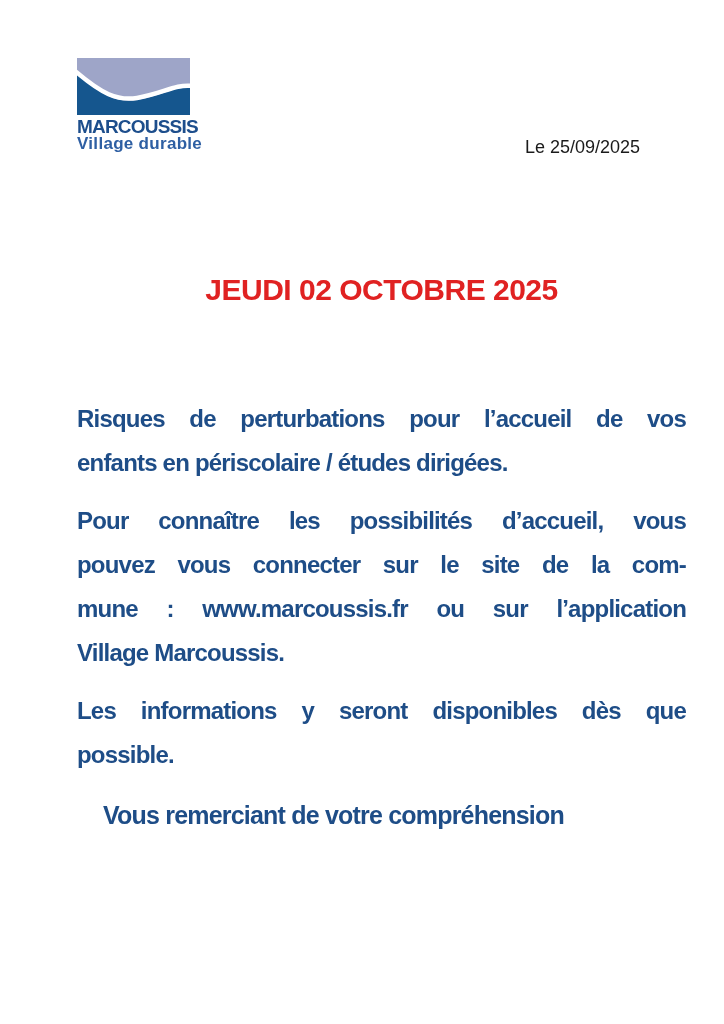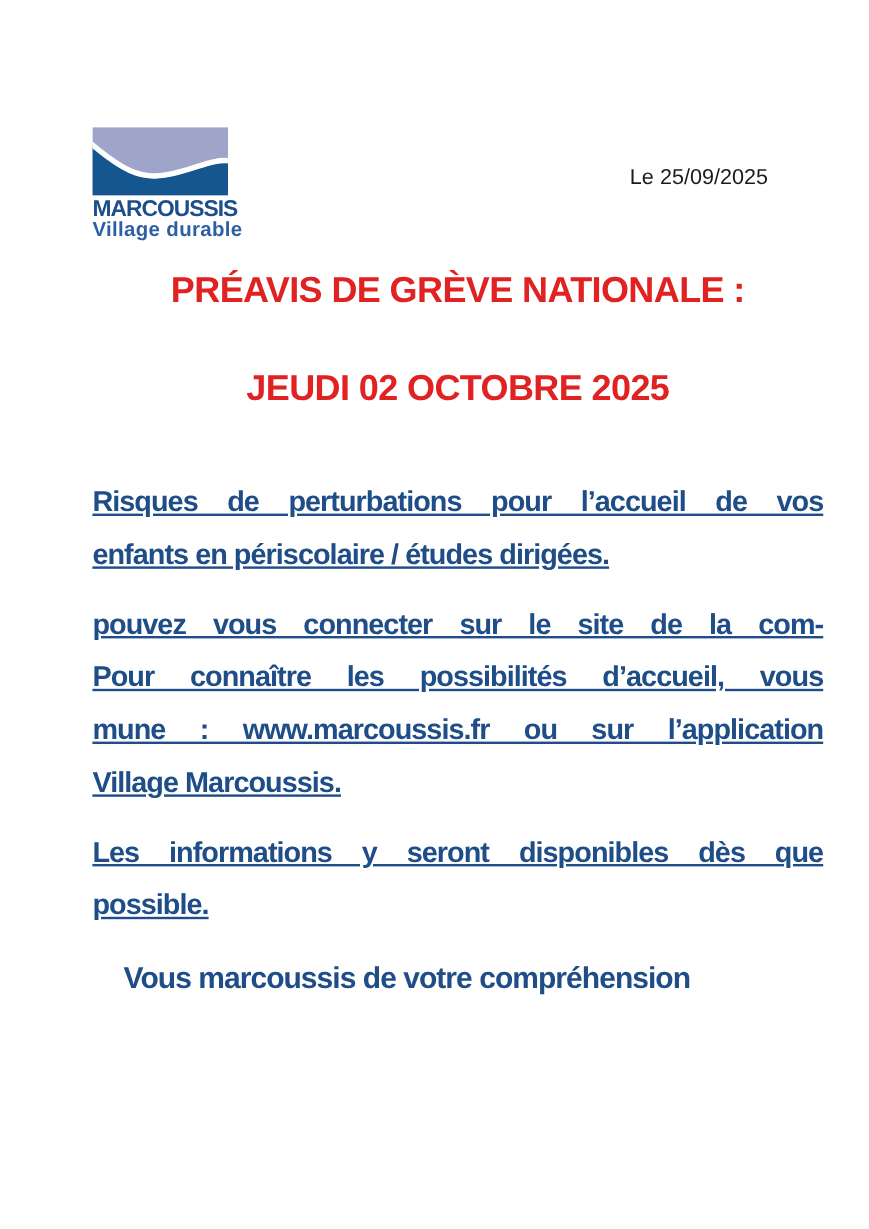--- a/index.html
+++ b/index.html
@@ -16,21 +16,21 @@
   html,body{margin:0;padding:0;background:#ffffff;}
   .page{
     position:relative;
     width:724px;height:1024px;
     background:var(--page-bg);
     font-family:"Liberation Sans",sans-serif;
     overflow:hidden;
   }
 
   
-  .logo{position:absolute;left:77px;top:58px;width:113px;text-align:center;margin-top:48px;}
+  .logo{position:absolute;left:77px;top:58px;width:113px;text-align:center;}
   .logo svg{display:block;width:113px;height:57px;}
   .logo-rect{fill:var(--logo-lavender);}
   .logo-sea{fill:var(--logo-navy);}
   .logo-wave-line{stroke:#ffffff;stroke-width:4.5;fill:none;}
   .logo-name{
     margin-top:1px;
     font-weight:bold;font-size:19px;line-height:21px;
     letter-spacing:-0.8px;white-space:nowrap;
     color:var(--logo-name-blue);
   }
@@ -54,21 +54,21 @@
   }
   .title-line{font-size:30px;line-height:34px;letter-spacing:-0.5px;white-space:nowrap;}
   .title-line-2{margin-top:47px;}
 
   
   .body-block{
     position:absolute;left:77px;top:397px;width:609px;
     color:var(--body-blue);font-weight:bold;
     font-size:24px;letter-spacing:-0.8px;
   }
-  .bline{height:44px;line-height:44px;text-decoration:underline;}
+  .bline{height:44px;line-height:44px;}
   .jl{text-align:justify;text-align-last:justify;}
   .para-2{margin-top:14px;}
   .para-3{margin-top:14px;}
   .closing{
     margin-top:16px;padding-left:26px;
     font-size:25px;line-height:44px;letter-spacing:-0.8px;
     white-space:nowrap;
   }
 </style>
 </head>
@@ -82,39 +82,38 @@
       <path class="logo-sea" d="M 0 15 C 25 38 40 45 60 42 C 85 38 98 28 113 30 L 113 57 L 0 57 Z"></path>
       <path class="logo-wave-line" d="M -2 13 C 25 36 40 43 60 40 C 85 36 98 26 115 28"></path>
     </svg>
     <div class="logo-name">MARCOUSSIS</div>
     <div class="logo-tagline">Village durable</div>
   </div>
 
   <div class="date">Le 25/09/2025</div>
 
   <div class="title-block">
-    <div class="title-line">PRÉAVIS DE GRÈVE NATIONALE :</div>
     <div class="title-line title-line-2">JEUDI 02 OCTOBRE 2025</div>
   </div>
 
   <div class="body-block">
 
     <div class="para">
       <div class="bline jl">Risques de perturbations pour l’accueil de vos</div>
       <div class="bline">enfants en périscolaire / études dirigées.</div>
     </div>
 
     <div class="para para-2">
+      <div class="bline jl">Pour connaître les possibilités d’accueil, vous</div>
       <div class="bline jl">pouvez vous connecter sur le site de la com-</div>
-      <div class="bline jl">Pour connaître les possibilités d’accueil, vous</div>
       <div class="bline jl">mune : www.marcoussis.fr ou sur l’application</div>
       <div class="bline">Village Marcoussis.</div>
     </div>
 
     <div class="para para-3">
       <div class="bline jl">Les informations y seront disponibles dès que</div>
       <div class="bline">possible.</div>
     </div>
 
-    <div class="closing">Vous marcoussis de votre compréhension</div>
+    <div class="closing">Vous remerciant de votre compréhension</div>
   </div>
 
 </div>
 
 </body></html>

